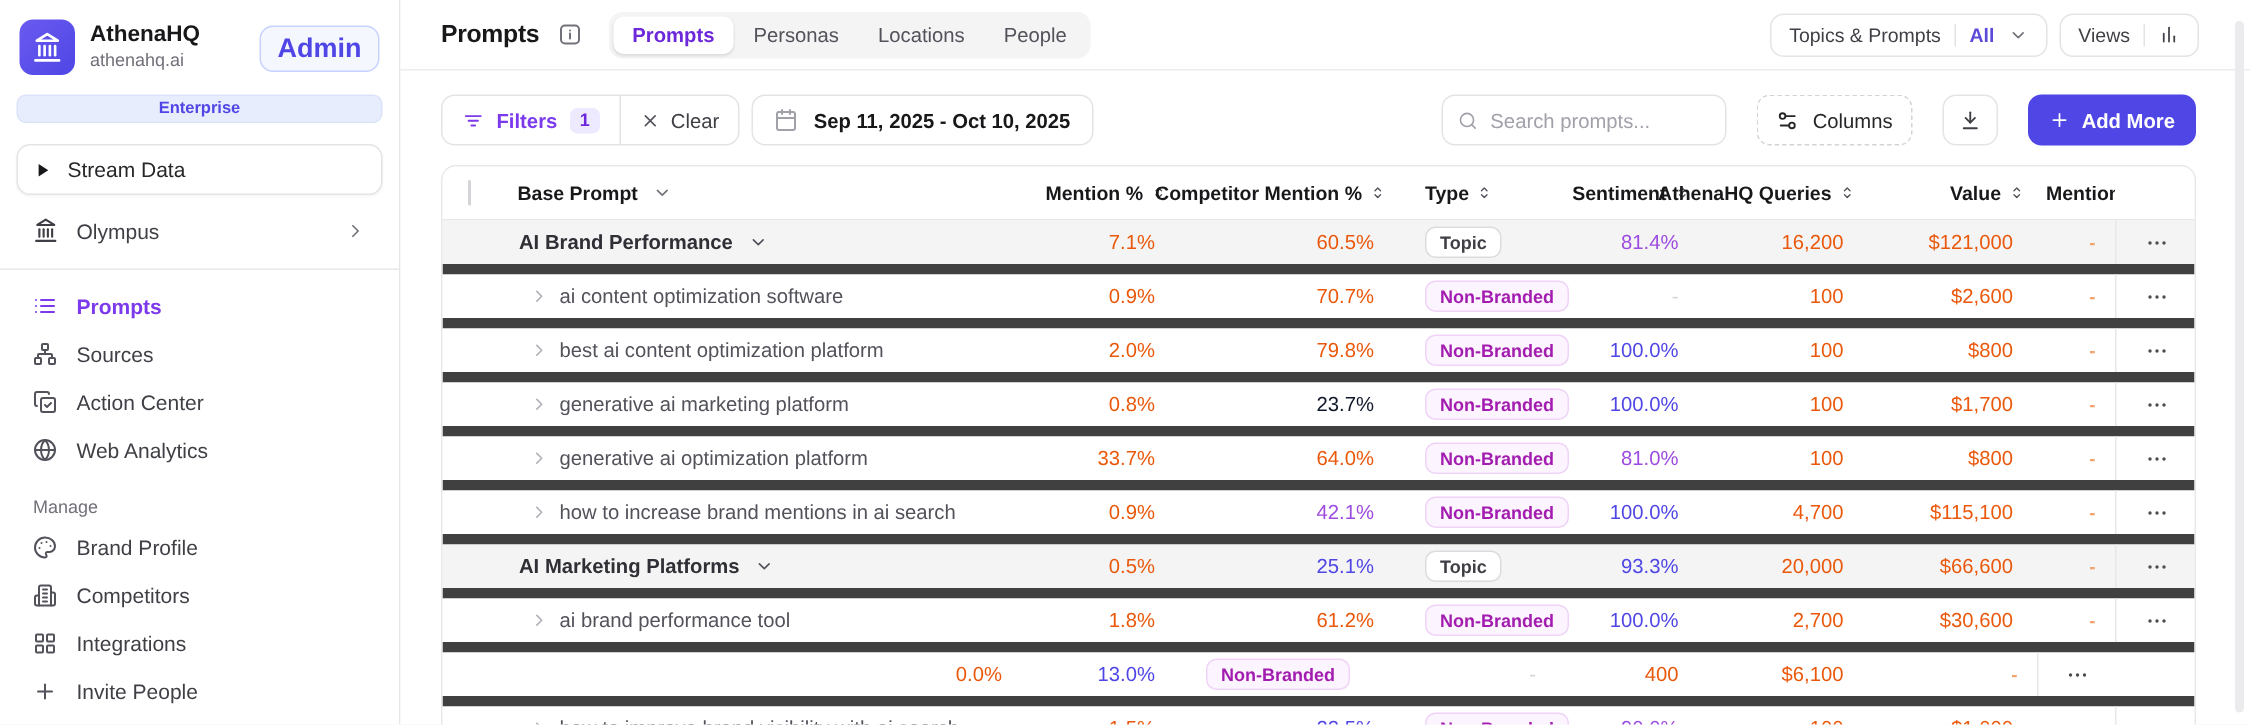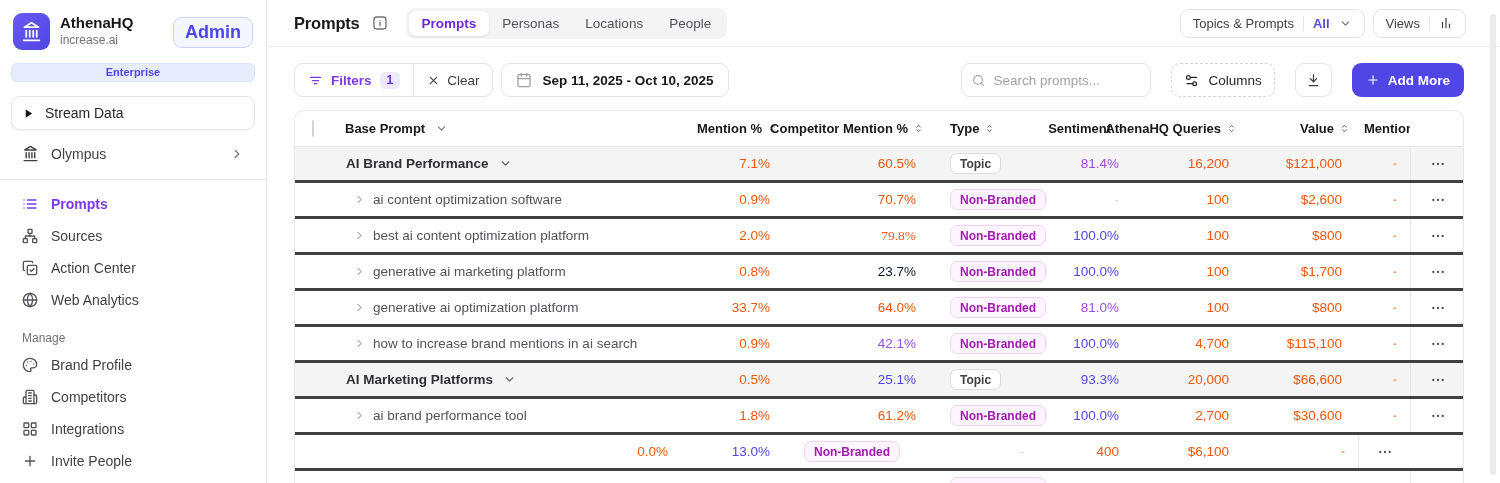--- a/index.html
+++ b/index.html
@@ -79,21 +79,21 @@
   .thead { background:#fff; border-bottom:1px solid #e7e7ea; font-size:13px; color:#18181b; }
   .th { display:flex; align-items:center; gap:5px; font-weight:600; white-space:nowrap; }
   .th.num { justify-content:flex-end; padding-right:8px; }
   .th .sort { color:#52525b; flex:none; }
   .cb { width:16px; height:16px; border:1.5px solid #d4d4d8; border-radius:4.5px; margin-left:17px; cursor:pointer; background:#fff; }
   .th-name { padding-left:6px; gap:10px; }
   .th-type { padding-left:18px; }
   .th-clip { overflow:hidden; padding-left:6px; }
   .th-actions { border-left:1px solid transparent; height:100%; }
 
-  .trow { background:#fff; border-bottom:3px solid #404040; font-size:13.5px; cursor:default; }
+  .trow { background:#fff; border-bottom:7px solid #404040; font-size:13.5px; cursor:default; }
   .trow.group { background:#f4f4f5; }
   .c-name { display:flex; align-items:center; padding-left:6px; overflow:hidden; grid-column:2; }
   .expander { width:28px; display:flex; justify-content:center; color:#b1b1b9; flex:none; cursor:pointer; }
   .rname { color:#52525b; white-space:nowrap; overflow:hidden; }
   .trow.group .rname { color:#2f2f35; font-weight:600; font-size:13.5px; }
   .trow.group .c-name { padding-left:7px; }
   .gchev { display:none; margin-left:10px; color:#52525b; cursor:pointer; }
   .trow.group .gchev { display:block; }
   .cnum { text-align:right; padding-right:16px; font-weight:500; white-space:nowrap; }
   .c-ment { padding-right:13px; font-weight:700; font-size:12.5px; }
@@ -118,21 +118,21 @@
             <line x1="3" y1="22" x2="21" y2="22"></line>
             <line x1="6" y1="18" x2="6" y2="11"></line>
             <line x1="10" y1="18" x2="10" y2="11"></line>
             <line x1="14" y1="18" x2="14" y2="11"></line>
             <line x1="18" y1="18" x2="18" y2="11"></line>
             <polygon points="12 2 20 7 4 7"></polygon>
           </svg>
       </div>
       <div class="org-text">
         <div class="org-name">AthenaHQ</div>
-        <div class="org-domain">increase.ai</div>
+        <div class="org-domain">athenahq.ai</div>
       </div>
       <span class="admin-badge">Admin</span>
     </div>
 
     <div class="plan-pill">Enterprise</div>
 
     <button class="stream-btn">
       <svg class="play-ic" width="11" height="11" viewBox="0 0 24 24" fill="currentColor">
           <polygon points="6 3 20 12 6 21 6 3"></polygon>
         </svg>
@@ -455,21 +455,21 @@
     <div class="c-name">
       <span class="expander">
         <svg class="ic" width="13" height="13" viewBox="0 0 24 24">
                   <path d="m9 18 6-6-6-6"></path>
                 </svg>
       </span>
       <span class="rname">best ai content optimization platform</span>
 
     </div>
     <div class="cnum c-mention" style="color: rgb(234, 88, 12);">2.0%</div>
-    <div class="cnum c-comp" style="color: rgb(234, 88, 12); font-family: Liberation Serif, serif;">79.8%</div>
+    <div class="cnum c-comp" style="color: rgb(234, 88, 12);">79.8%</div>
     <div class="c-type"><span class="badge nb">Non-Branded</span></div>
     <div class="cnum c-sent" style="color: rgb(79, 70, 229);">100.0%</div>
     <div class="cnum c-q" style="color: rgb(234, 88, 12);">100</div>
     <div class="cnum c-val" style="color: rgb(234, 88, 12);">$800</div>
     <div class="cnum c-ment" style="color: rgb(242, 164, 112);">-</div>
     <div class="c-actions">
       <span class="dots">
         <svg width="16" height="16" viewBox="0 0 24 24" fill="currentColor">
                   <circle cx="5" cy="12" r="1.7"></circle>
                   <circle cx="12" cy="12" r="1.7"></circle>

